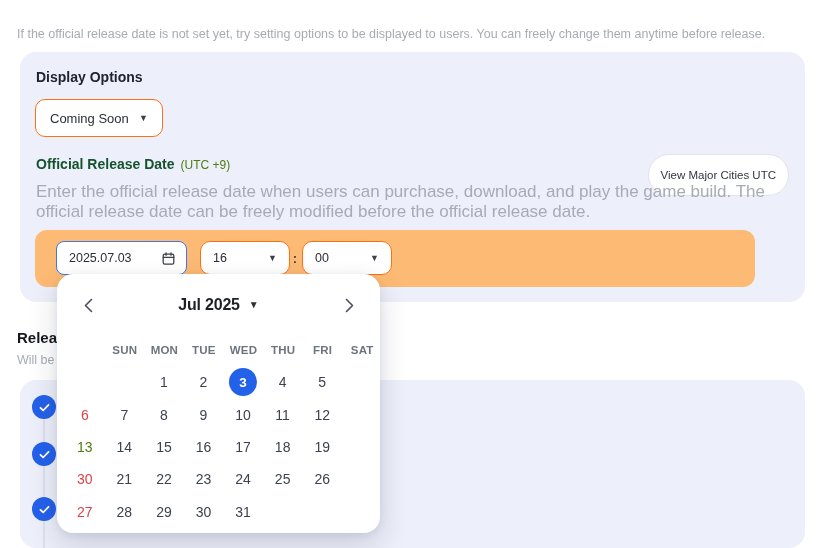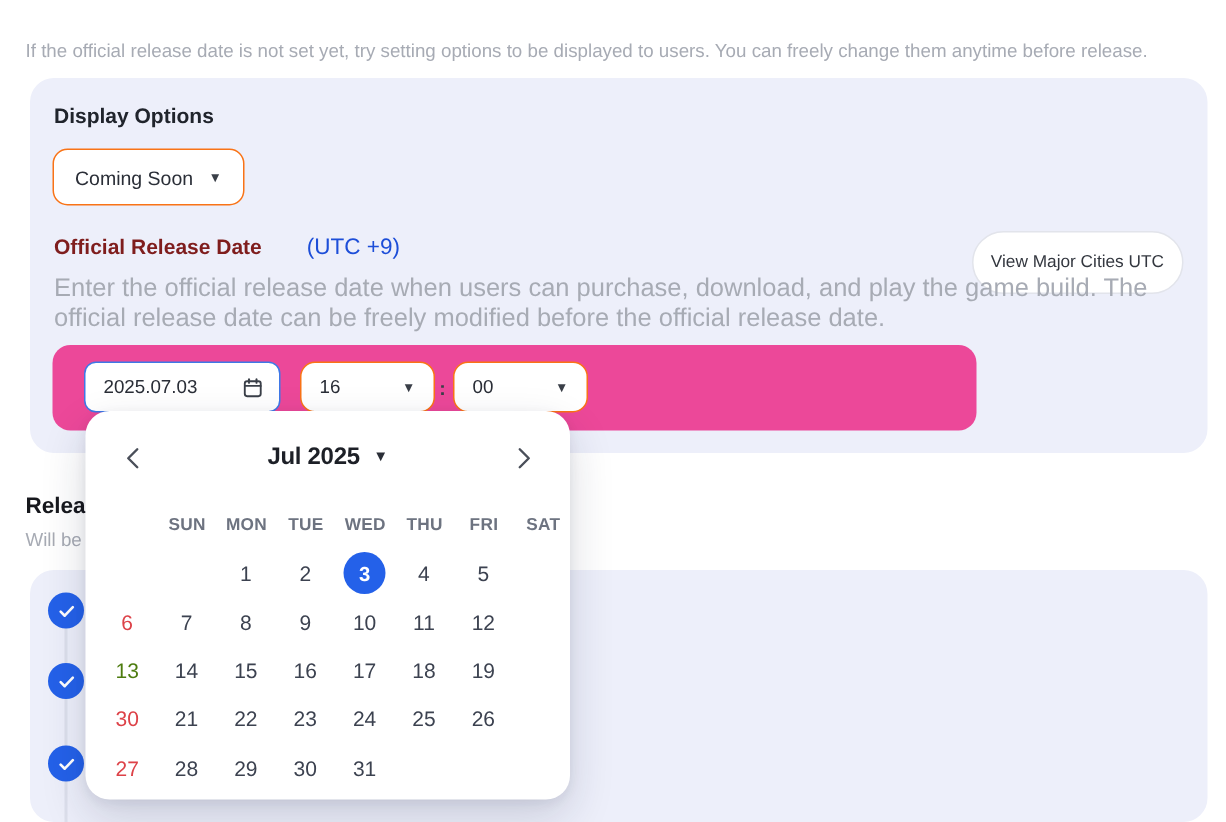--- a/index.html
+++ b/index.html
@@ -11,28 +11,28 @@
   .page-sub{position:absolute;left:17px;top:27px;font-size:12.5px;color:#a7abb4;white-space:nowrap;}
 
   
   .panel1{position:absolute;left:20px;top:52px;width:785px;height:250px;background:#edeffa;border-radius:16px;}
   .lbl-display{position:absolute;left:16px;top:17px;font-size:14px;font-weight:700;color:#20242c;}
   .dd{background:#fff;border:1px solid #f97316;border-radius:10px;box-sizing:border-box;
       display:flex;align-items:center;justify-content:space-between;cursor:pointer;color:#2a2e37;}
   .dd-coming{position:absolute;left:15px;top:47px;width:128px;height:38px;padding:0 14px;font-size:13px;}
   .caret{font-size:9px;color:#3a3f48;line-height:1;}
   .ord-row{position:absolute;left:16px;top:104px;display:flex;align-items:baseline;gap:6px;}
-  .ord-title{font-size:14px;font-weight:700;color:#7f1d1d;}
-  .ord-tz{font-size:15px;color:#1d4ed8;margin-left:24px;}
+  .ord-title{font-size:14px;font-weight:700;color:#14532d;}
+  .ord-tz{font-size:12px;color:#4d7c0f;}
   .btn-cities{position:absolute;right:16px;top:102px;height:42px;padding:0 12px;background:#fff;
       border:1px solid #e2e4eb;border-radius:999px;font-size:11.5px;color:#33373f;
       display:flex;align-items:center;cursor:pointer;box-sizing:border-box;}
   .ord-desc{position:absolute;left:16px;top:130px;width:754px;font-size:17px;line-height:20px;color:#a7abb4;}
 
-  .time-card{position:absolute;left:15px;top:178px;width:616px;height:57px;background:#ec4899;border-radius:12px;}
+  .time-card{position:absolute;left:15px;top:178px;width:720px;height:57px;background:#fdba74;border-radius:12px;}
   .date-input{position:absolute;left:21px;top:11px;width:131px;height:34px;background:#fff;
       border:1.5px solid #3e78e7;border-radius:8px;box-sizing:border-box;display:flex;align-items:center;
       justify-content:space-between;padding:0 10px 0 12px;font-size:12.5px;color:#2a2e37;cursor:text;}
   .sel-time{position:absolute;top:11px;width:90px;height:34px;padding:0 12px;font-size:12.5px;}
   .sel-hour{left:165px;}
   .sel-min{left:267px;}
   .colon{position:absolute;left:255px;top:11px;width:10px;height:34px;display:flex;align-items:center;
       justify-content:center;font-size:13px;font-weight:700;color:#3a3f48;}
 
   

